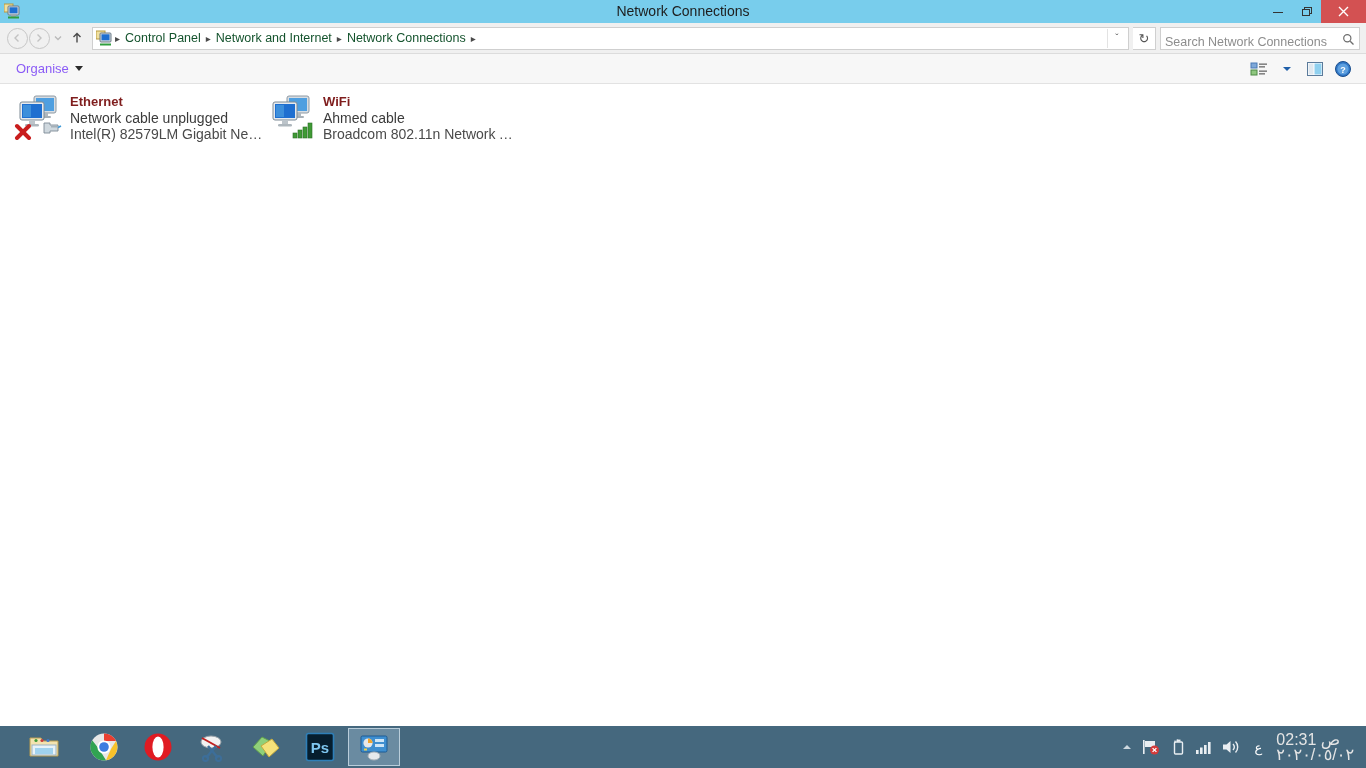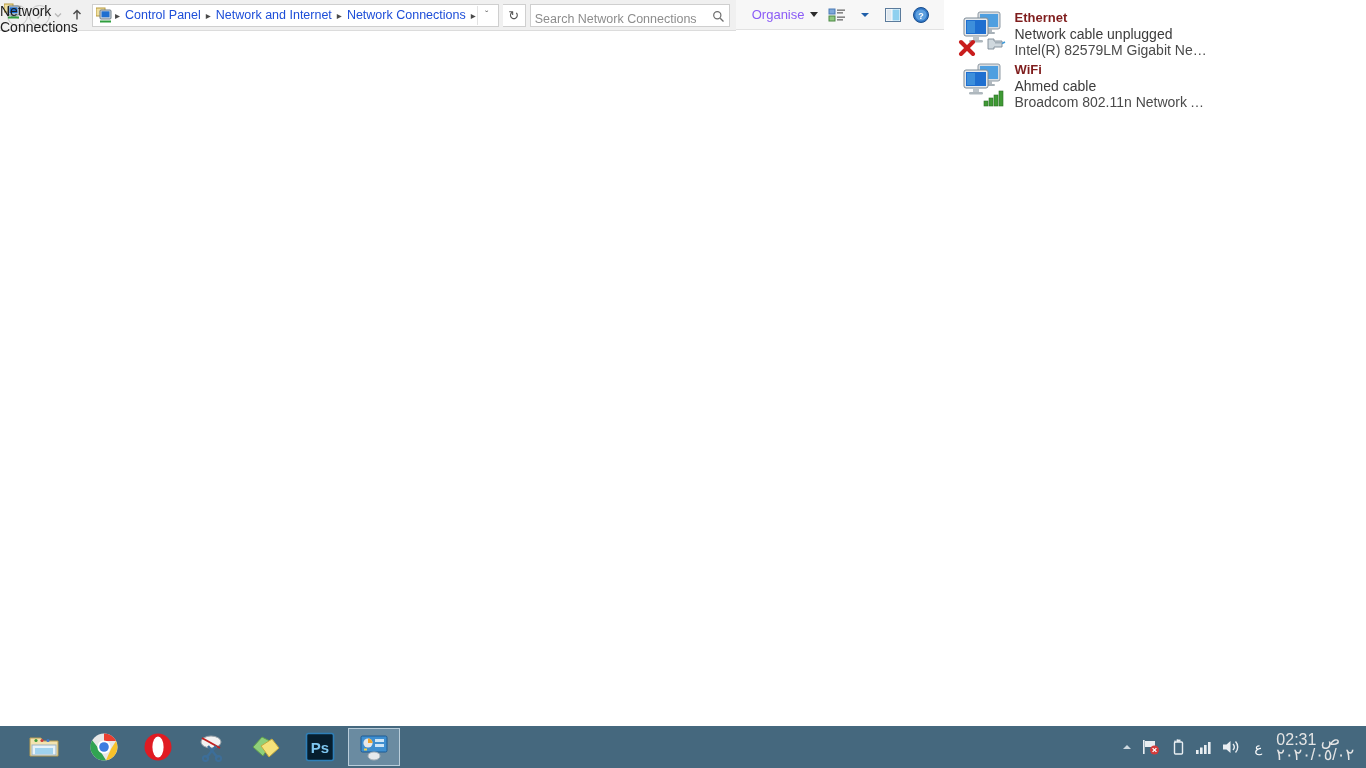--- a/index.html
+++ b/index.html
@@ -3,21 +3,21 @@
 <meta charset="utf-8">
 <style>
   html,body{margin:0;padding:0;}
   body{
     width:1366px;height:768px;overflow:hidden;
     font-family:"Liberation Sans", sans-serif;
     font-size:12px;
     background:#ffffff;
     -webkit-font-smoothing:antialiased;
   }
-  .win{position:absolute;left:0;top:0;width:1366px;height:726px;background:#fff;display:flex;flex-direction:row;}
+  .win{position:absolute;left:0;top:0;width:1366px;height:726px;background:#fff;display:flex;flex-direction:column;}
 
   
   .titlebar{height:23px;background:#78cdec;position:relative;flex:0 0 auto;}
   .titlebar .tb-icon{position:absolute;left:4px;top:3px;width:16px;height:16px;}
   .titlebar .tb-title{
     position:absolute;left:0;right:0;top:3px;text-align:center;
     font-size:14px;color:#1d1d1d;font-family:"Liberation Sans",sans-serif;
   }
   .wincontrols{position:absolute;right:0;top:0;height:23px;display:flex;}
   .wc{width:29px;height:23px;display:flex;align-items:center;justify-content:center;cursor:default;}
@@ -27,21 +27,21 @@
   
   .navbar{height:30px;background:#f0f0f0;border-bottom:1px solid #dcdcdc;display:flex;align-items:center;padding:0 6px;flex:0 0 auto;}
   .navbtn{width:22px;height:22px;display:flex;align-items:center;justify-content:center;}
   .navbtn.small{width:16px;}
   .circle-btn{width:19px;height:19px;border-radius:50%;border:1px solid #c6c6c6;display:flex;align-items:center;justify-content:center;color:#c0c0c0;}
   .addrbar{
     flex:1;height:21px;margin:0 4px;background:#fff;border:1px solid #cfcfcf;
     display:flex;align-items:center;padding:0 2px;min-width:0;
   }
   .crumbicon{width:16px;height:16px;margin:0 2px 0 1px;flex:0 0 auto;}
-  .crumb{font-size:12.5px;color:#1d4ed8;padding:0 4px;white-space:nowrap;}
+  .crumb{font-size:12.5px;color:#14532d;padding:0 4px;white-space:nowrap;}
   .crumbsep{color:#4a4a4a;font-size:10px;padding:0 1px;}
   .addr-spacer{flex:1;}
   .addr-chevron{width:18px;display:flex;align-items:center;justify-content:center;color:#555;font-size:10px;border-left:1px solid #e3e3e3;height:19px;}
   .refresh{width:22px;height:21px;border:1px solid #cfcfcf;border-left:none;background:#fff;display:flex;align-items:center;justify-content:center;color:#555;font-size:13px;}
   .searchbox{
     width:190px;height:21px;background:#fff;border:1px solid #cfcfcf;
     display:flex;align-items:flex-end;padding:0 4px;margin-left:4px;
   }
   .searchbox .ph{flex:1;color:#8d8d8d;font-size:12.5px;white-space:nowrap;overflow:hidden;}
 

